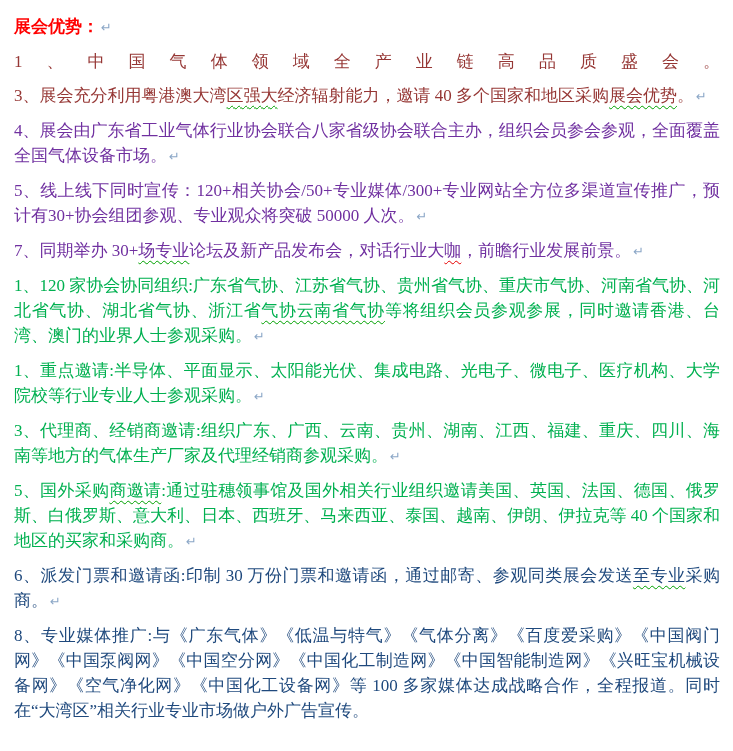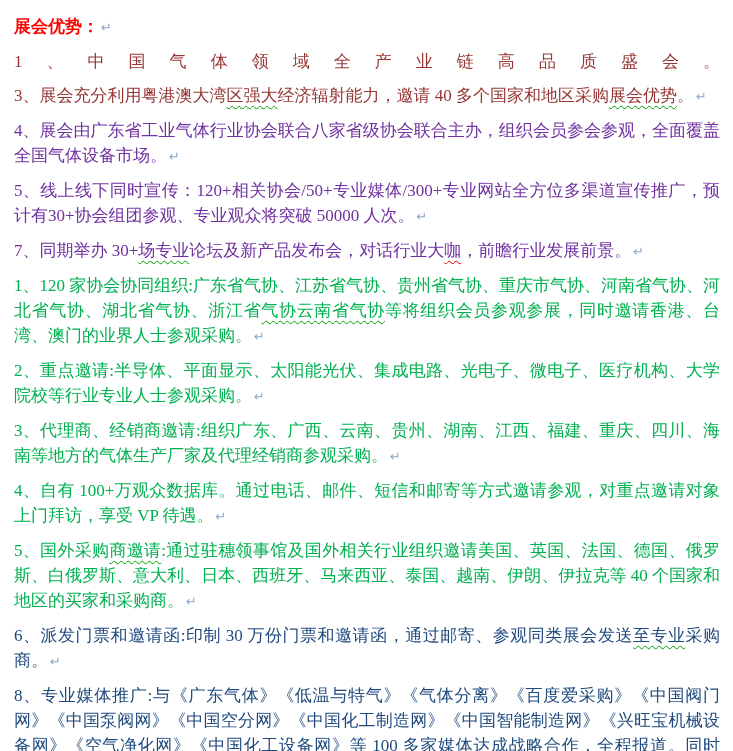--- a/index.html
+++ b/index.html
@@ -63,19 +63,18 @@
 <body>
 
 <div class="doc">
     <div class="para heading"><span>展会优势：</span><span class="pilcrow">↵</span></div>
     <div class="para c-darkred spread"><span>1、中国气体领域全产业链高品质盛会。</span></div>
     <div class="para c-darkred"><span>3、展会充分利用粤港澳大湾</span><span class="wavy-green">区强大</span><span>经济辐射能力，邀请 40 多个国家和地区采购</span><span class="wavy-green">展会优势</span><span>。</span><span class="pilcrow">↵</span></div>
     <div class="para c-purple"><span>4、展会由广东省工业气体行业协会联合八家省级协会联合主办，组织会员参会参观，全面覆盖全国气体设备市场。</span><span class="pilcrow">↵</span></div>
     <div class="para c-purple"><span>5、线上线下同时宣传：120+相关协会/50+专业媒体/300+专业网站全方位多渠道宣传推广，预计有30+协会组团参观、专业观众将突破 50000 人次。</span><span class="pilcrow">↵</span></div>
     <div class="para c-purple"><span>7、同期举办 30+</span><span class="wavy-green">场专业</span><span>论坛及新产品发布会，对话行业大</span><span class="wavy-red">咖</span><span>，前瞻行业发展前景。</span><span class="pilcrow">↵</span></div>
     <div class="para c-green"><span>1、120 家协会协同组织:广东省气协、江苏省气协、贵州省气协、重庆市气协、河南省气协、河北省气协、湖北省气协、浙江省</span><span class="wavy-green">气协云南省气协</span><span>等将组织会员参观参展，同时邀请香港、台湾、澳门的业界人士参观采购。</span><span class="pilcrow">↵</span></div>
-    <div class="para c-green"><span>2、重点邀请:半导体、平面显示、太阳能光伏、集成电路、光电子、微电子、医疗机构、大学院校等行业专业人士参观采购。</span><span class="pilcrow">↵</span></div>
+    <div class="para c-green"><span>1、重点邀请:半导体、平面显示、太阳能光伏、集成电路、光电子、微电子、医疗机构、大学院校等行业专业人士参观采购。</span><span class="pilcrow">↵</span></div>
     <div class="para c-green"><span>3、代理商、经销商邀请:组织广东、广西、云南、贵州、湖南、江西、福建、重庆、四川、海南等地方的气体生产厂家及代理经销商参观采购。</span><span class="pilcrow">↵</span></div>
-    <div class="para c-green"><span>4、自有 100+万观众数据库。通过电话、邮件、短信和邮寄等方式邀请参观，对重点邀请对象上门拜访，享受 VP 待遇。</span><span class="pilcrow">↵</span></div>
     <div class="para c-green"><span>5、国外采购</span><span class="wavy-green">商邀请</span><span>:通过驻穗领事馆及国外相关行业组织邀请美国、英国、法国、德国、俄罗斯、白俄罗斯、意大利、日本、西班牙、马来西亚、泰国、越南、伊朗、伊拉克等 40 个国家和地区的买家和采购商。</span><span class="pilcrow">↵</span></div>
     <div class="para c-blue"><span>6、派发门票和邀请函:印制 30 万份门票和邀请函，通过邮寄、参观同类展会发送</span><span class="wavy-green">至专业</span><span>采购商。</span><span class="pilcrow">↵</span></div>
     <div class="para c-blue"><span>8、专业媒体推广:与《广东气体》《低温与特气》《气体分离》《百度爱采购》《中国阀门网》《中国泵阀网》《中国空分网》《中国化工制造网》《中国智能制造网》《兴旺宝机械设备网》《空气净化网》《中国化工设备网》等 100 多家媒体达成战略合作，全程报道。同时在“大湾区”相关行业专业市场做户外广告宣传。</span></div>
   </div>
 
 </body></html>

